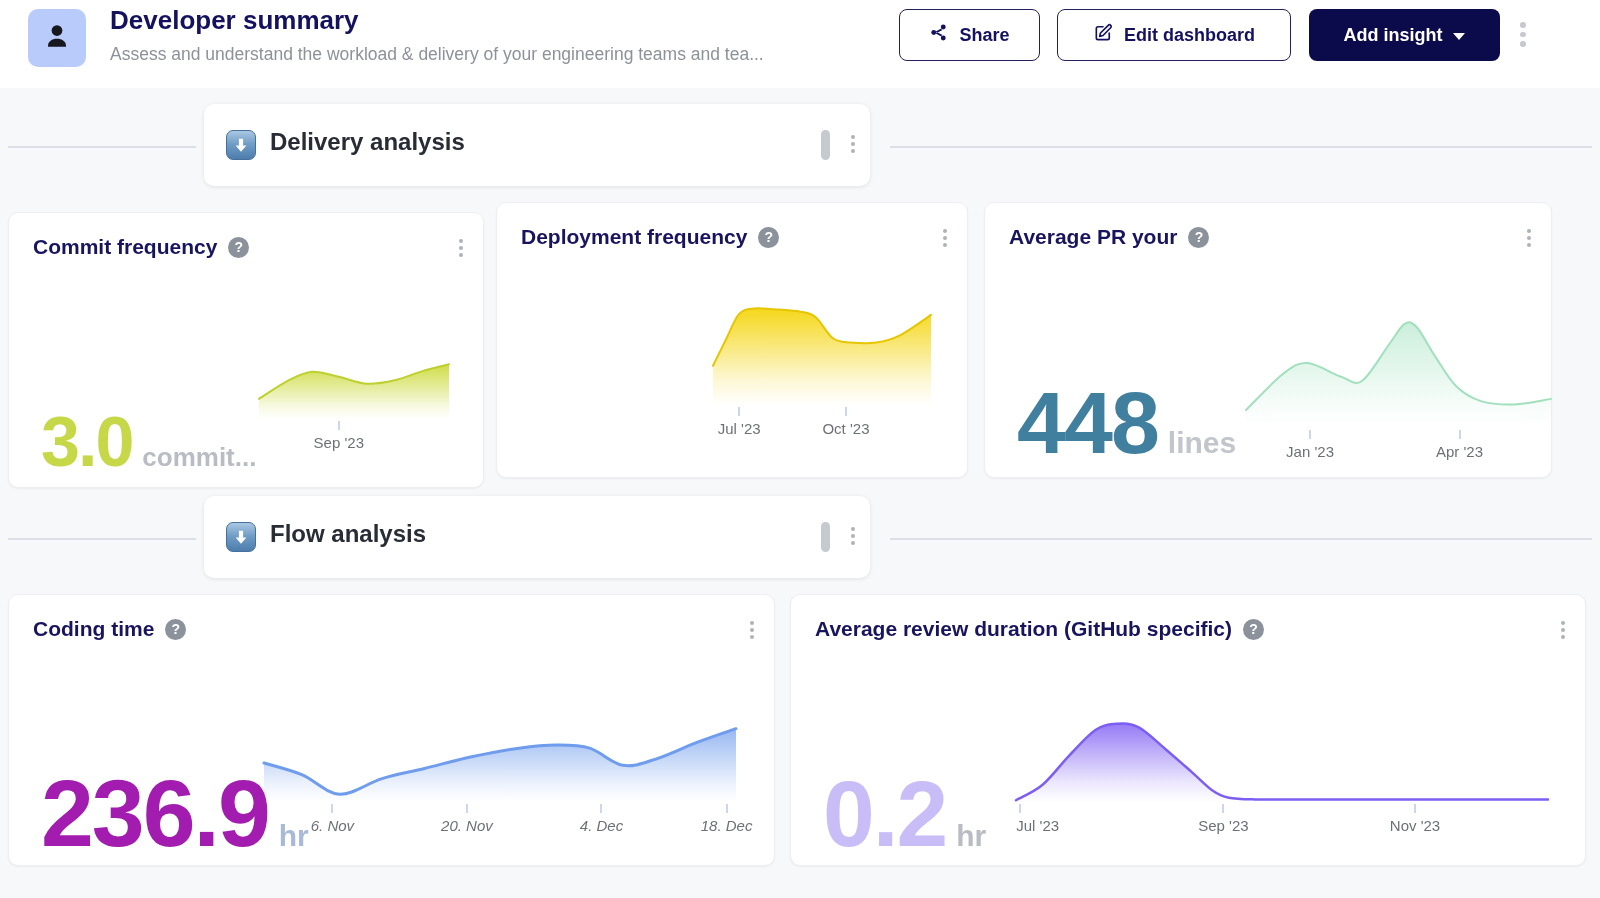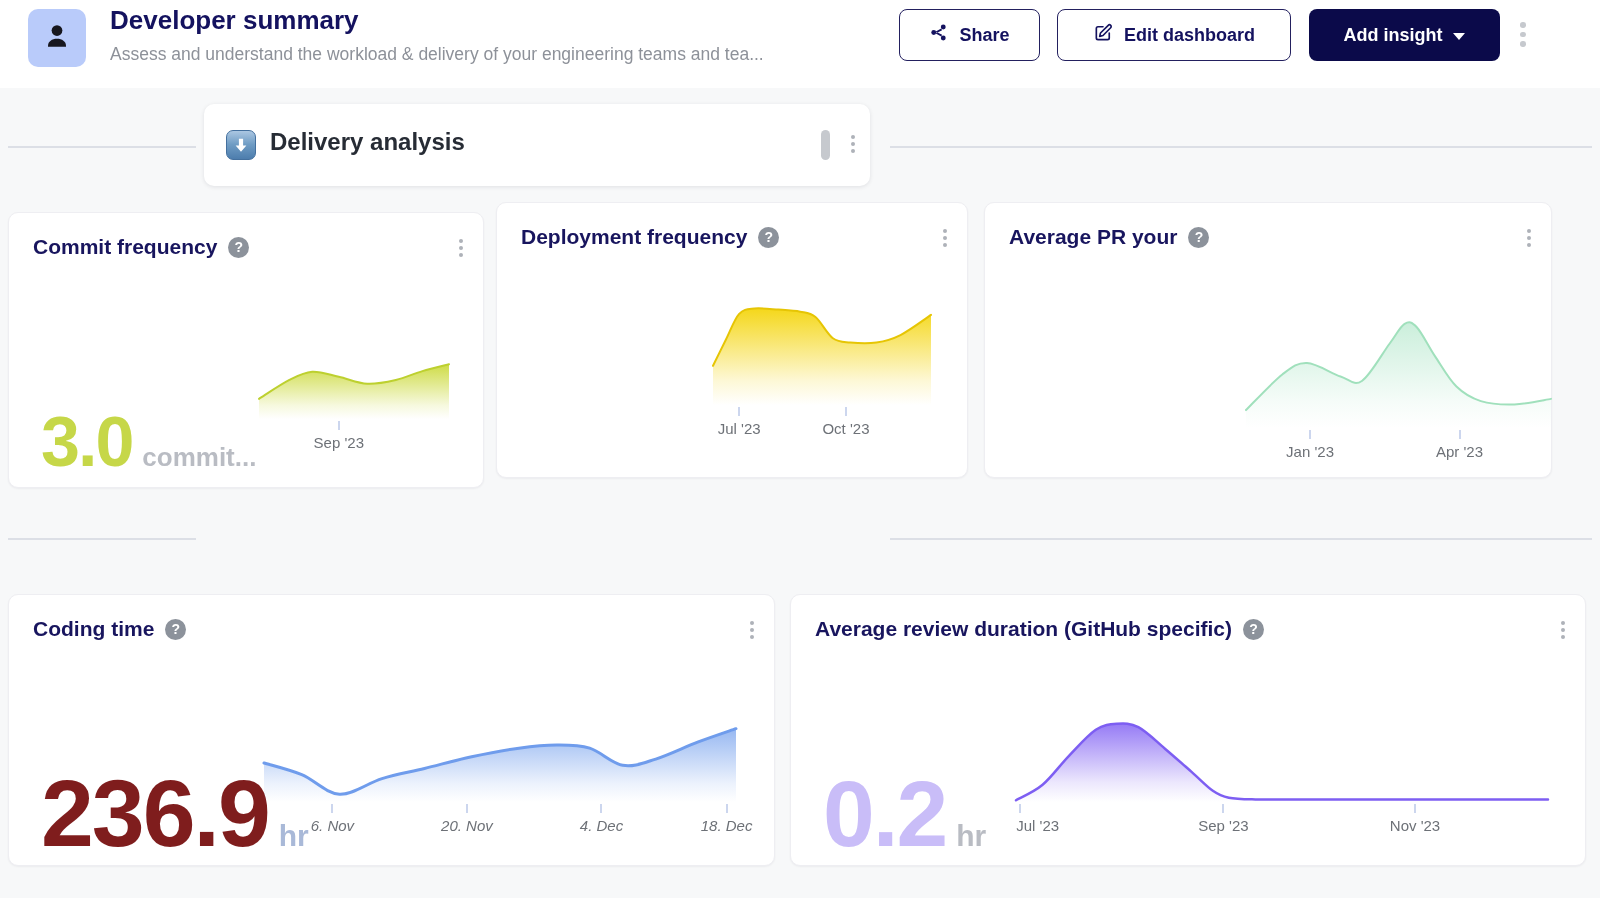--- a/index.html
+++ b/index.html
@@ -208,20 +208,24 @@
   <div class="card" id="card-pr">
     <div class="card-title-row">
       <span class="card-title">Average PR your</span>
       <span class="help">?</span>
     </div>
     <div class="kebab card-kebab">
         <div class="dot"></div>
         <div class="dot"></div>
         <div class="dot"></div>
       </div>
+    <div class="value">
+      <span class="num" style="color: rgb(64, 128, 158);">448</span>
+      <span class="unit" style="color: rgb(194, 197, 203);">lines</span>
+    </div>
     <div class="spark">
         <svg viewBox="0 0 100 100" preserveAspectRatio="none" class="spark-svg">
           <defs>
             <linearGradient id="grad-pr" x1="0" y1="0" x2="0" y2="1">
               <stop offset="0" stop-color="#b9e9cf" stop-opacity="0.75"></stop>
               <stop offset="0.75" stop-color="#b9e9cf" stop-opacity="0.135"></stop>
               <stop offset="1" stop-color="#b9e9cf" stop-opacity="0"></stop>
             </linearGradient>
           </defs>
           <path d="M 0 84 C 2 78.66666666666667, 8.666666666666666 59, 12 52 C 15.333333333333334 45, 16.833333333333332 41.666666666666664, 20 42 C 23.166666666666668 42.333333333333336, 28 51.333333333333336, 31 54 C 34 56.666666666666664, 35.333333333333336 62.833333333333336, 38 58 C 40.666666666666664 53.166666666666664, 44.666666666666664 33.5, 47 25 C 49.333333333333336 16.5, 50.5 9.5, 52 7 C 53.5 4.5, 54.333333333333336 5.166666666666667, 56 10 C 57.666666666666664 14.833333333333332, 59.833333333333336 27.166666666666664, 62 36 C 64.16666666666667 44.833333333333336, 66.5 56.333333333333336, 69 63 C 71.5 69.66666666666667, 73.83333333333333 73.33333333333333, 77 76 C 80.16666666666667 78.66666666666667, 84.16666666666667 79.33333333333333, 88 79 C 91.83333333333333 78.66666666666667, 98 74.83333333333333, 100 74 L 100 100 L 0 100 Z" fill="url(#grad-pr)"></path>
@@ -231,33 +235,47 @@
           <div class="tickmark" style="left: 21%;"></div>
           <span class="ticklabel" style="left: 21%;">Jan '23</span>
           <div class="tickmark" style="left: 70%;"></div>
           <span class="ticklabel" style="left: 70%;">Apr '23</span>
         </div>
       </div>
   </div>
 
   <div class="divider" style="left:8px;top:538px;width:188px;"></div>
   <div class="divider" style="left:890px;top:538px;width:702px;"></div>
+  <div class="section-card" style="top:496px;">
+    <div class="emoji">
+      <svg width="18" height="18" viewBox="0 0 24 24" fill="#ffffff">
+          <path d="M12 21l-7.2-8.2h4.4V3.5h5.6v9.3h4.4z"></path>
+        </svg>
+    </div>
+    <div class="section-title">Flow analysis</div>
+    <div class="handle-pill"></div>
+    <div class="kebab section-kebab">
+      <div class="dot"></div>
+        <div class="dot"></div>
+        <div class="dot"></div>
+    </div>
+  </div>
 
   <div class="card row2" id="card-coding">
     <div class="card-title-row">
       <span class="card-title">Coding time</span>
       <span class="help">?</span>
     </div>
     <div class="kebab card-kebab">
         <div class="dot"></div>
         <div class="dot"></div>
         <div class="dot"></div>
       </div>
     <div class="value">
-      <span class="num" style="color: #7f1d1d;">236.9</span>
+      <span class="num" style="color: #a21caf;">236.9</span>
       <span class="unit" style="color: rgb(169, 185, 216);">hr</span>
     </div>
     <div class="spark">
         <svg viewBox="0 0 100 100" preserveAspectRatio="none" class="spark-svg">
           <defs>
             <linearGradient id="grad-coding" x1="0" y1="0" x2="0" y2="1">
               <stop offset="0" stop-color="#7da6ee" stop-opacity="0.8"></stop>
               <stop offset="0.75" stop-color="#7da6ee" stop-opacity="0.144"></stop>
               <stop offset="1" stop-color="#7da6ee" stop-opacity="0"></stop>
             </linearGradient>

